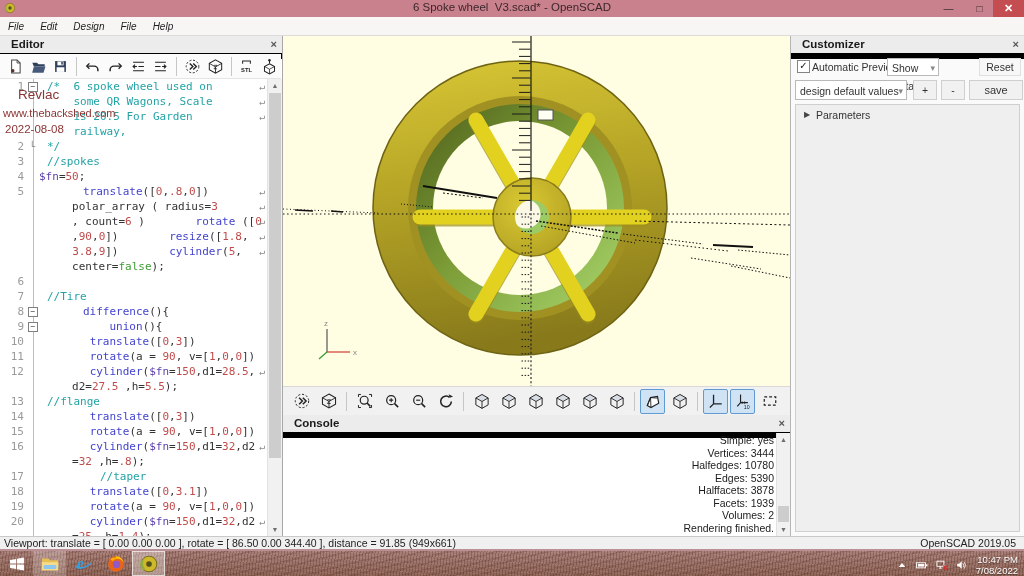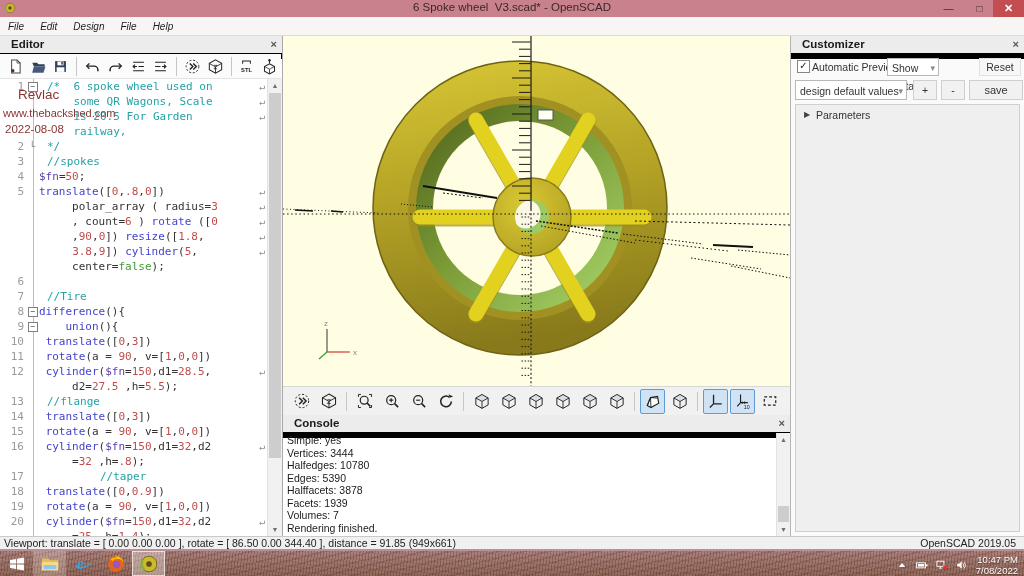--- a/index.html
+++ b/index.html
@@ -32,39 +32,39 @@
   .crow{height:15px;line-height:15px;display:flex;position:relative;white-space:pre;}
   .lnum{width:24px;flex:none;text-align:right;padding-right:3px;color:#9a9a9a;}
   .fold{width:12px;flex:none;position:relative;
         background:linear-gradient(#bdbdbd,#bdbdbd) no-repeat center/1px 100%;}
   .fbox{position:absolute;left:1px;top:3px;width:8px;height:8px;background:#fff;border:1px solid #7f7f7f;
         font-size:8px;line-height:7px;text-align:center;color:#444;}
   .fbox::after{content:"−";}
   .fend::after{content:"└";position:absolute;left:2px;top:0;color:#8a8a8a;font-size:10px;}
   .segs{flex:1;overflow:hidden;}
   .crow.wrapped::after{content:"↵";position:absolute;right:2px;top:0;color:#8d8d8d;font-size:10px;}
-  .sc{color:var(--code_comment);padding-left:8px;} .sk{color:var(--code_keyword);} .sr{color:var(--code_number);}
+  .sc{color:var(--code_comment);padding-left:8px;} .sk{color:var(--code_keyword);margin-left:44px;} .sr{color:var(--code_number);}
   .sv{color:var(--code_dollar);} .sg2{color:var(--code_green);} .sp{color:#333;}
   .wmark{position:absolute;color:var(--watermark);pointer-events:none;z-index:5;}
   
   .vscroll{background:#f1f1f1;border-left:1px solid #e2e2e2;}
   .sarrow{position:absolute;left:0;right:0;height:13px;color:#6f6f6f;font-size:7px;text-align:center;line-height:13px;}
   .sthumb{position:absolute;left:1px;right:1px;background:#cdcdcd;}
   
   #viewport{left:283px;top:0;width:507px;height:350px;background:var(--vp_bg);}
   #vptoolbar{left:283px;top:350px;width:507px;height:29px;background:#f1f1f1;border-top:1px solid #d8d8d8;
              display:flex;align-items:center;padding-left:5px;box-sizing:border-box;}
   .tbtn{width:23px;height:23px;display:flex;align-items:center;justify-content:center;
         border:1px solid transparent;border-radius:2px;margin:0 1px;}
   .tbtn.hl{background:var(--hl_bg);border-color:var(--hl_border);}
   .tsep{width:1px;height:19px;background:#c6c6c6;margin:0 4px;}
   
   #console{left:283px;top:379px;width:507px;height:121px;background:#fff;}
   #console-lines{position:absolute;left:4px;top:19px;right:16px;bottom:0;
-                 font-size:10.5px;line-height:12.5px;color:#1b1b1b;}
+                 font-size:10.5px;line-height:12.5px;color:#1b1b1b;text-align:right;}
   
   #customizer{left:790px;top:0;width:234px;height:500px;background:#fafafa;border-left:1px solid #b5b5b5;box-sizing:border-box;}
   .combo{position:absolute;height:18px;background:#fff;border:1px solid #b9b9b9;font-size:10.5px;
          color:#333;line-height:18px;padding-left:4px;box-sizing:border-box;}
   .combo .chev{position:absolute;right:3px;top:0;color:#888;font-size:9px;}
   .cbtn{position:absolute;background:#f1f1f1;border:1px solid #cfcfcf;text-align:center;
         font-size:10.5px;color:#333;box-sizing:border-box;}
   #chkbox{left:6px;top:24px;width:11px;height:11px;background:#fff;border:1px solid #848484;
           font-size:10px;line-height:10px;text-align:center;color:#222;}
   #params-box{left:4px;top:68px;right:4px;bottom:4px;background:#efefef;border:1px solid #cfcfcf;}
@@ -332,21 +332,21 @@
         <div class="crow"><span class="lnum">10</span><span class="fold"></span><span class="segs"><span class="sp"> </span><span class="sk">translate</span><span class="sp">([</span><span class="sr">0</span><span class="sp">,</span><span class="sr">3</span><span class="sp">])</span></span></div>
         <div class="crow"><span class="lnum">11</span><span class="fold"></span><span class="segs"><span class="sp"> </span><span class="sk">rotate</span><span class="sp">(a = </span><span class="sr">90</span><span class="sp">, v=[</span><span class="sr">1</span><span class="sp">,</span><span class="sr">0</span><span class="sp">,</span><span class="sr">0</span><span class="sp">])</span></span></div>
         <div class="crow wrapped"><span class="lnum">12</span><span class="fold"></span><span class="segs"><span class="sp"> </span><span class="sk">cylinder</span><span class="sp">(</span><span class="sv">$fn</span><span class="sp">=</span><span class="sr">150</span><span class="sp">,d1=</span><span class="sr">28.5</span><span class="sp">,</span></span></div>
         <div class="crow"><span class="lnum"></span><span class="fold"></span><span class="segs"><span class="sp">     d2=</span><span class="sr">27.5</span><span class="sp"> ,h=</span><span class="sr">5.5</span><span class="sp">);</span></span></div>
         <div class="crow"><span class="lnum">13</span><span class="fold"></span><span class="segs"><span class="sc">//flange</span></span></div>
         <div class="crow"><span class="lnum">14</span><span class="fold"></span><span class="segs"><span class="sp"> </span><span class="sk">translate</span><span class="sp">([</span><span class="sr">0</span><span class="sp">,</span><span class="sr">3</span><span class="sp">])</span></span></div>
         <div class="crow"><span class="lnum">15</span><span class="fold"></span><span class="segs"><span class="sp"> </span><span class="sk">rotate</span><span class="sp">(a = </span><span class="sr">90</span><span class="sp">, v=[</span><span class="sr">1</span><span class="sp">,</span><span class="sr">0</span><span class="sp">,</span><span class="sr">0</span><span class="sp">])</span></span></div>
         <div class="crow wrapped"><span class="lnum">16</span><span class="fold"></span><span class="segs"><span class="sp"> </span><span class="sk">cylinder</span><span class="sp">(</span><span class="sv">$fn</span><span class="sp">=</span><span class="sr">150</span><span class="sp">,d1=</span><span class="sr">32</span><span class="sp">,d2</span></span></div>
         <div class="crow"><span class="lnum"></span><span class="fold"></span><span class="segs"><span class="sp">     =</span><span class="sr">32</span><span class="sp"> ,h=</span><span class="sr">.8</span><span class="sp">);</span></span></div>
         <div class="crow"><span class="lnum">17</span><span class="fold"></span><span class="segs"><span class="sc">        //taper</span></span></div>
-        <div class="crow"><span class="lnum">18</span><span class="fold"></span><span class="segs"><span class="sp"> </span><span class="sk">translate</span><span class="sp">([</span><span class="sr">0</span><span class="sp">,</span><span class="sr">0.9</span><span class="sp">])</span></span></div>
+        <div class="crow"><span class="lnum">18</span><span class="fold"></span><span class="segs"><span class="sp"> </span><span class="sk">translate</span><span class="sp">([</span><span class="sr">0</span><span class="sp">,</span><span class="sr">3.1</span><span class="sp">])</span></span></div>
         <div class="crow"><span class="lnum">19</span><span class="fold"></span><span class="segs"><span class="sp"> </span><span class="sk">rotate</span><span class="sp">(a = </span><span class="sr">90</span><span class="sp">, v=[</span><span class="sr">1</span><span class="sp">,</span><span class="sr">0</span><span class="sp">,</span><span class="sr">0</span><span class="sp">])</span></span></div>
         <div class="crow wrapped"><span class="lnum">20</span><span class="fold"></span><span class="segs"><span class="sp"> </span><span class="sk">cylinder</span><span class="sp">(</span><span class="sv">$fn</span><span class="sp">=</span><span class="sr">150</span><span class="sp">,d1=</span><span class="sr">32</span><span class="sp">,d2</span></span></div>
         <div class="crow"><span class="lnum"></span><span class="fold"></span><span class="segs"><span class="sp">     =</span><span class="sr">25</span><span class="sp">, h=</span><span class="sr">1.4</span><span class="sp">);</span></span></div>
       </div>
     <div class="abs vscroll" style="right:0;top:43px;bottom:0;width:14px;">
       <span class="sarrow" style="top:0;">▲</span>
       <span class="sarrow" style="bottom:0;">▼</span>
       <span class="sthumb" style="top:14px;height:365px;"></span>
     </div>
     <span class="wmark" style="left:18px;top:51px;font-size:13.5px;">Revlac</span>
@@ -576,21 +576,21 @@
       <span>Console</span>
       <span class="pclose">×</span>
     </div>
     <div id="console-lines">
         <div>Simple: yes</div>
         <div>Vertices: 3444</div>
         <div>Halfedges: 10780</div>
         <div>Edges: 5390</div>
         <div>Halffacets: 3878</div>
         <div>Facets: 1939</div>
-        <div>Volumes: 7</div>
+        <div>Volumes: 2</div>
         <div>Rendering finished.</div>
       </div>
     <div class="abs vscroll" style="right:0;top:18px;bottom:0;width:13px;">
       <span class="sarrow" style="top:0;">▲</span>
       <span class="sarrow" style="bottom:0;">▼</span>
       <span class="sthumb" style="bottom:14px;height:16px;"></span>
     </div>
   </div>
 
   <div id="customizer" class="abs">

